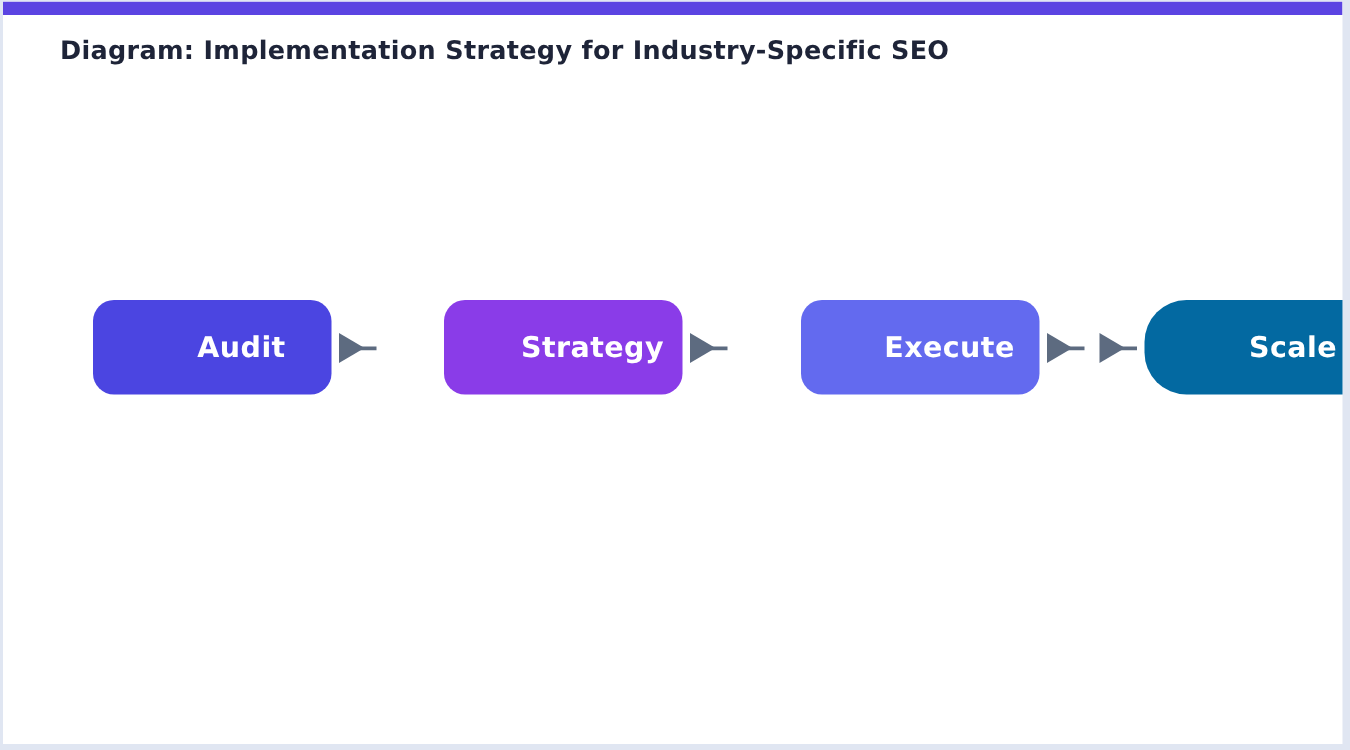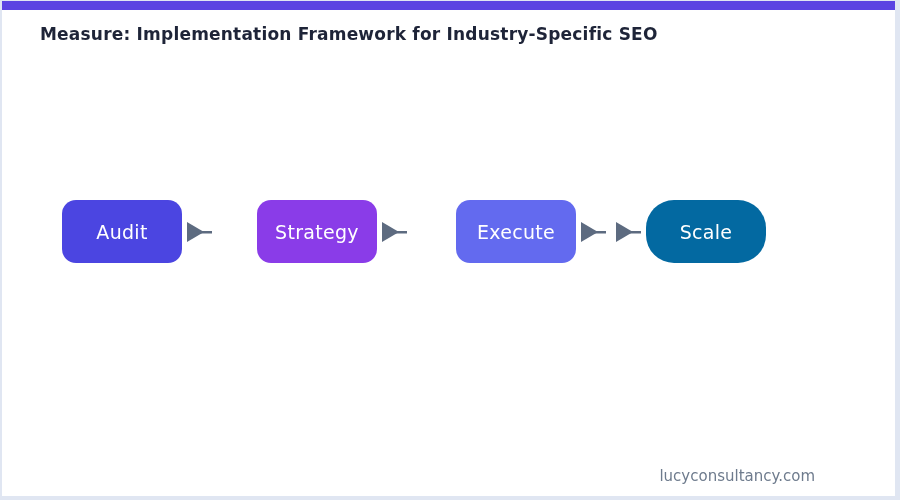--- a/index.html
+++ b/index.html
@@ -44,23 +44,24 @@
   }
   .step-box {
     width: 120px;
     height: 63px;
     border-radius: 14px;
     display: flex;
     align-items: center;
     justify-content: center;
     color: #ffffff;
     font-size: 19px;
-    font-weight: normal;
+    font-weight: bold;
     letter-spacing: 0.3px;
     flex: 0 0 auto;
+    padding-left: 39px;
   }
   .arrow-wrap {
     width: 35px;
     height: 63px;
     display: flex;
     align-items: center;
     justify-content: center;
     flex: 0 0 auto;
   }
   .arrow-wrap svg { display: block; }
@@ -72,21 +73,21 @@
     color: #6e7b8d;
   }
 </style>
 </head>
 <body>
 
 <div class="canvas">
 
   <div class="accent-bar" style="background: rgb(91, 68, 226);"></div>
 
-  <div class="page-title">Measure: Implementation Framework for Industry-Specific SEO</div>
+  <div class="page-title">Diagram: Implementation Strategy for Industry-Specific SEO</div>
 
   <div class="flow-row">
 
     <div class="step-box" style="background: rgb(75, 69, 225);">Audit</div>
 
     <span class="arrow-wrap" style="color: rgb(93, 107, 128);">
       <svg width="27" height="24" viewBox="0 0 27 24">
         <polygon points="1,2 1,22 18,12" fill="currentColor"></polygon>
         <rect x="14" y="11" width="12" height="2.5" fill="currentColor"></rect>
       </svg>
@@ -115,15 +116,14 @@
       <svg width="27" height="24" viewBox="0 0 27 24">
         <polygon points="1,2 1,22 18,12" fill="currentColor"></polygon>
         <rect x="14" y="11" width="12" height="2.5" fill="currentColor"></rect>
       </svg>
     </span>
 
     <div class="step-box" style="background: #0369a1; border-radius: 28px;">Scale</div>
 
   </div>
 
-  <div class="footer-credit">lucyconsultancy.com</div>
 
 </div>
 
 </body></html>

